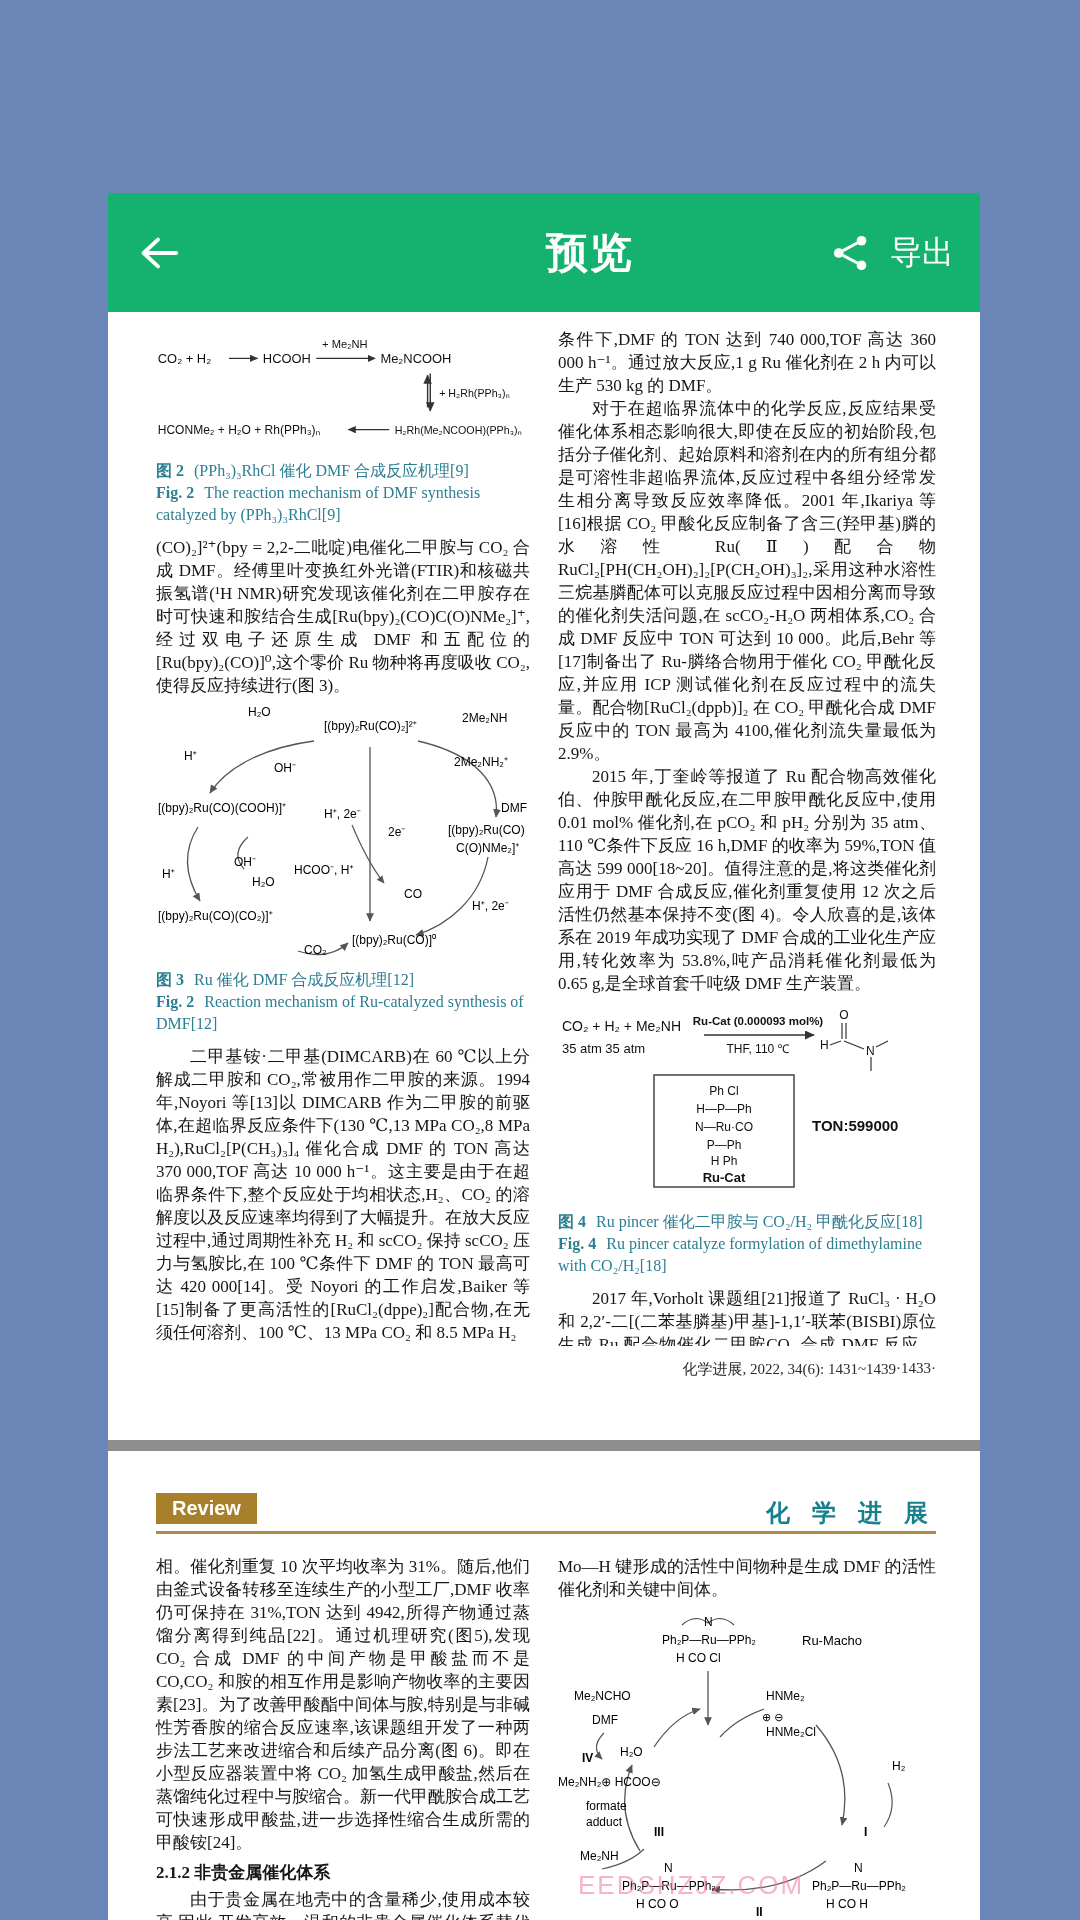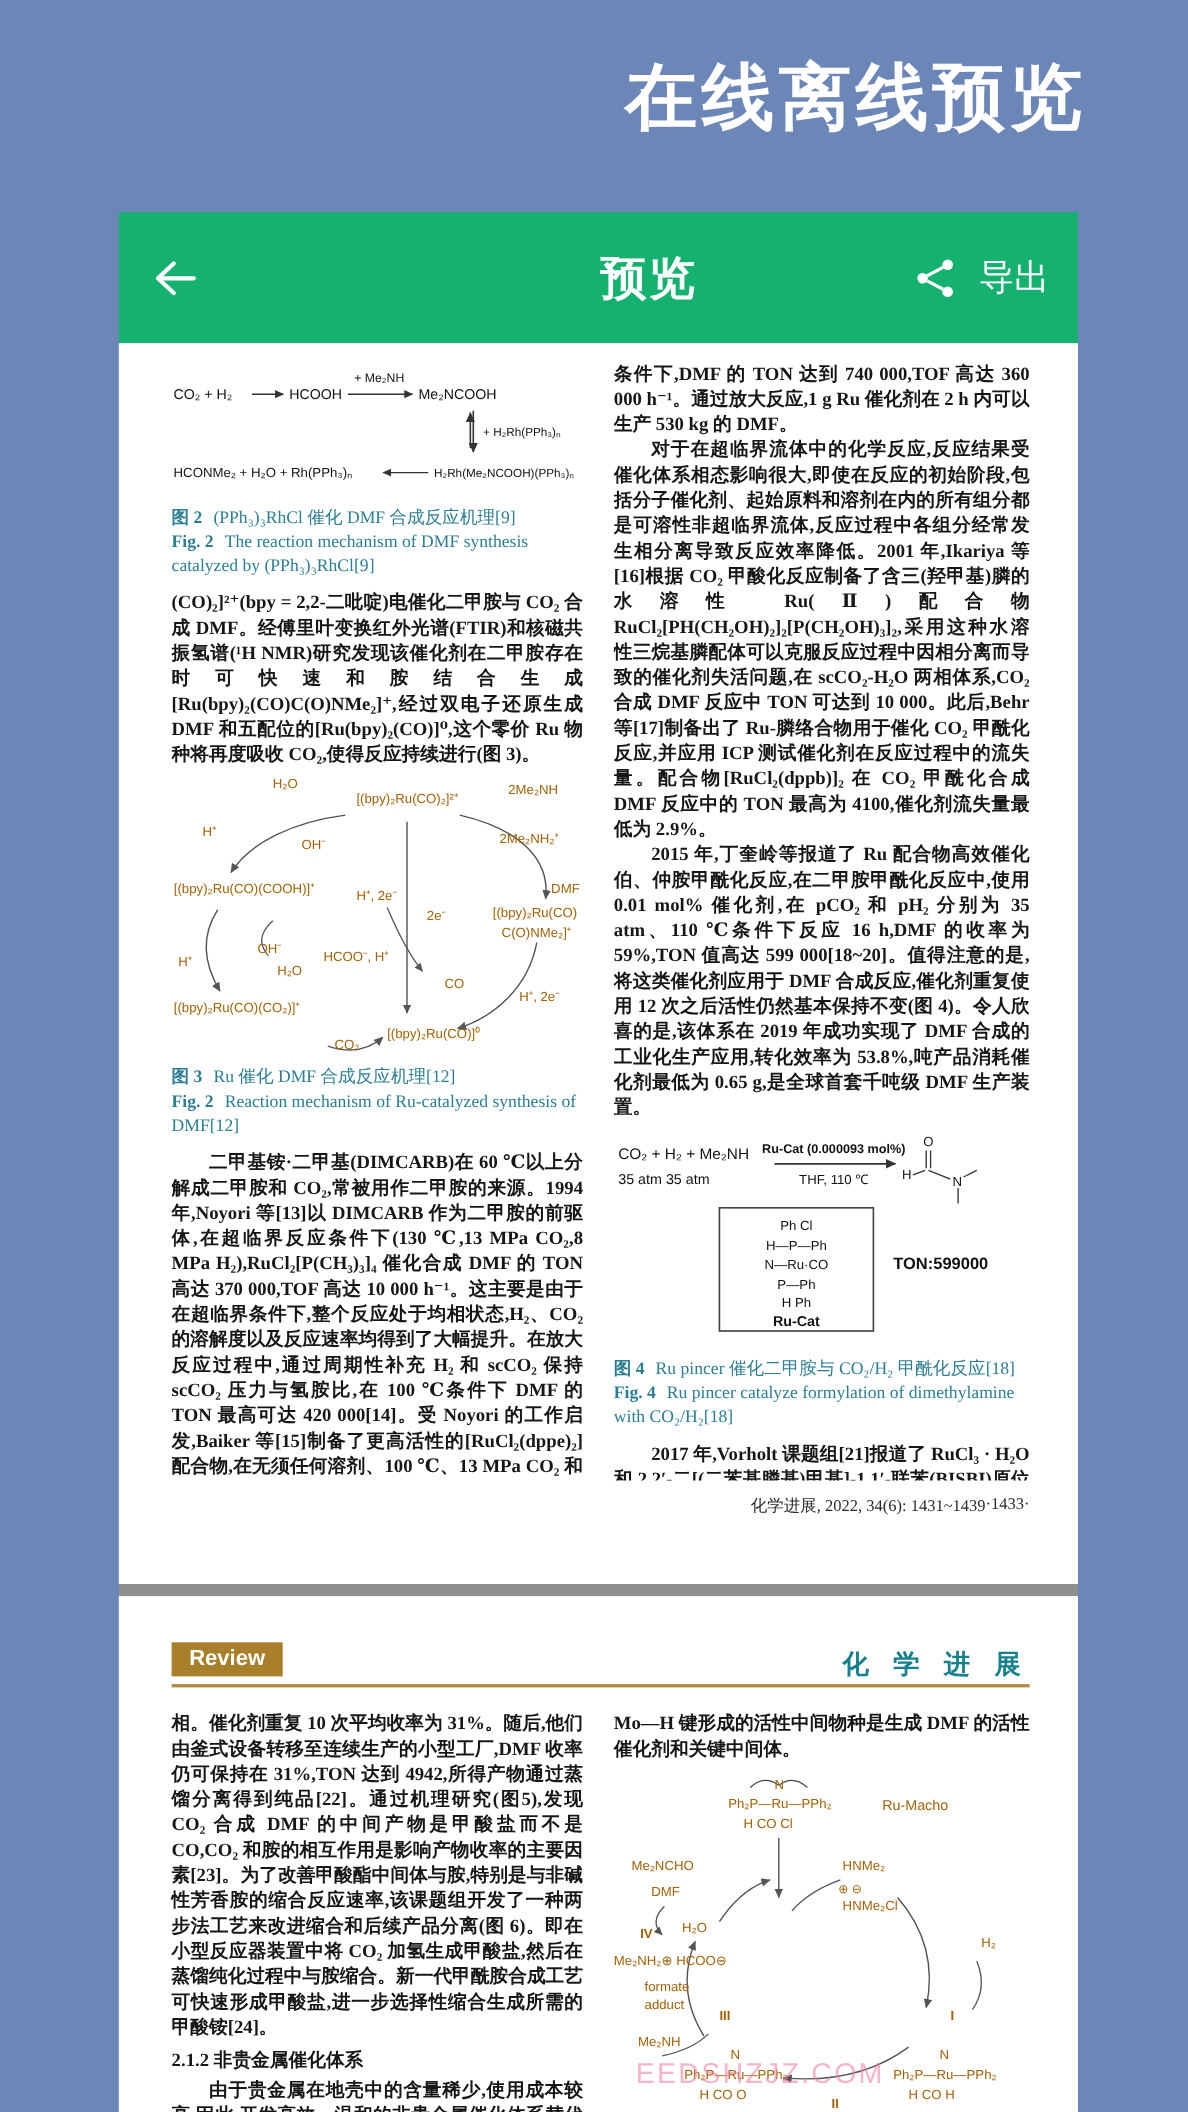--- a/index.html
+++ b/index.html
@@ -19,36 +19,36 @@
   .export-label{color:#fff;font-size:32px;font-weight:500;}
   
   .page{position:absolute;left:108px;width:872px;background:#ffffff;}
   .page1{top:312px;height:1128px;}
   .page-divider{position:absolute;left:108px;top:1440px;width:872px;height:11px;background:#8e8e8e;}
   .page2{top:1451px;height:469px;overflow:hidden;}
   .col{position:absolute;top:16px;height:1018px;overflow:hidden;}
   .p1-left{left:48px;width:374px;}
   .p1-right{left:450px;width:378px;}
   .para{font-size:17px;line-height:23px;text-align:justify;color:#161616;margin:0;
-        font-family:"Liberation Serif","DejaVu Serif",serif;font-weight:bold;}
+        font-family:"Liberation Serif","DejaVu Serif",serif;}
   .indent{text-indent:2em;}
   .caption{margin:6px 0 10px 0;color:#2c7e92;font-size:16px;line-height:22px;
            font-family:"Liberation Serif","DejaVu Serif",serif;}
   .caption .cap-label{font-weight:bold;margin-right:10px;}
   .p1-footer{position:absolute;left:48px;right:44px;top:1048px;display:flex;
              justify-content:flex-end;font-size:15px;color:#2a2a2a;
              font-family:"Liberation Serif","DejaVu Serif",serif;}
   
   .figwrap{position:relative;}
   .fig2{height:120px;margin:6px 0 4px 0;}
   .fig3{height:258px;margin:8px 0 2px 0;}
   .fig4{height:200px;margin:10px 0 2px 0;}
   .fig5{height:310px;margin-top:12px;}
   .figwrap svg{position:absolute;left:0;top:0;}
-  .flabel{position:absolute;font-size:12px;color:#a16207;white-space:nowrap;
+  .flabel{position:absolute;font-size:12px;color:#000000;white-space:nowrap;
           font-family:"Liberation Sans",sans-serif;}
   .flabel.sm{font-size:11px;}
   .flabel.bold{font-weight:bold;}
   
   .p2-head{position:absolute;left:48px;right:44px;top:42px;height:40px;}
   .review-badge{position:absolute;left:0;top:0;background:#a8802c;color:#fff;
                 font-size:20px;font-weight:bold;padding:4px 16px;font-family:"Liberation Sans",sans-serif;}
   .journal-name{position:absolute;right:0;top:4px;color:#17808d;font-weight:bold;
                 font-size:24px;letter-spacing:8px;font-family:"Liberation Serif","DejaVu Serif",serif;}
   .p2-rule{position:absolute;left:48px;right:44px;top:80px;height:3px;background:#b18a44;}
@@ -58,21 +58,20 @@
   .sec-heading{font-size:17px;line-height:30px;color:#161616;font-weight:bold;
                font-family:"Liberation Serif","DejaVu Serif",serif;margin:4px 0 0 0;}
   .watermark{position:absolute;left:470px;top:419px;color:rgba(238,130,165,0.6);
              font-size:26px;letter-spacing:2px;font-family:"Liberation Sans",sans-serif;}
 </style>
 </head>
 <body>
 
 <div class="screen">
 
-  <div class="banner-title">在线离线预览</div>
 
   <div class="appbar">
     <svg class="back" viewBox="0 0 48 48">
       <path d="M44 24 H12 M25 10 L10 24 L25 38" stroke="#ffffff" stroke-width="4" fill="none" stroke-linecap="round" stroke-linejoin="round"></path>
     </svg>
     <div class="appbar-title">预览</div>
     <div class="appbar-right">
       <svg class="share" viewBox="0 0 48 48">
         <circle cx="36" cy="10" r="5.5" fill="#fff"></circle>
           <circle cx="10" cy="24" r="5.5" fill="#fff"></circle>

